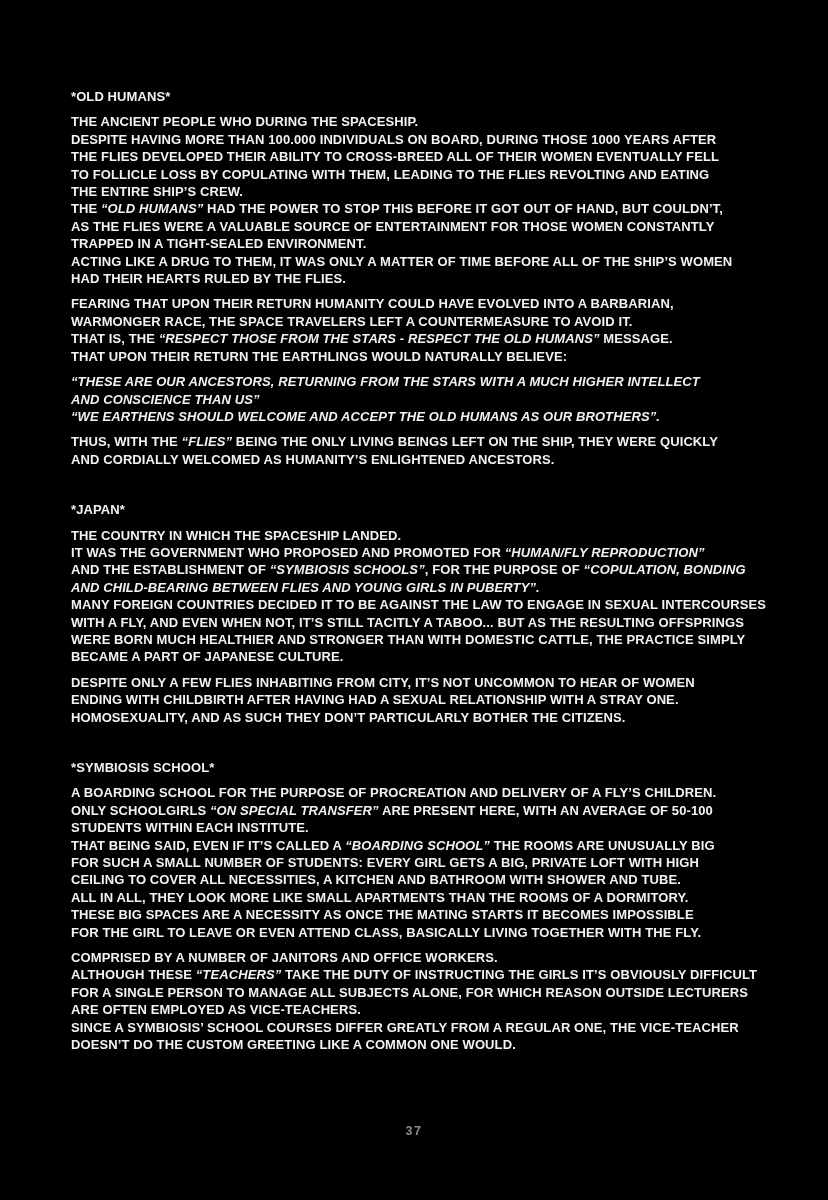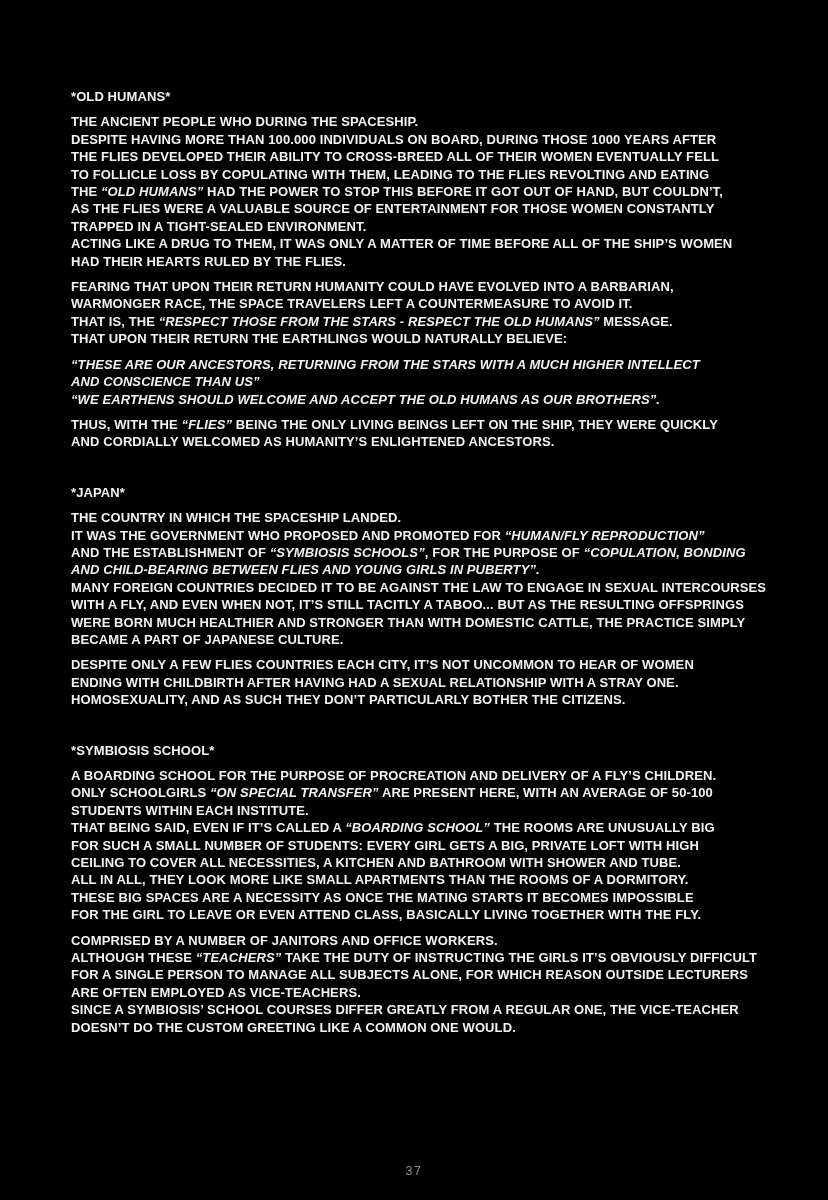--- a/index.html
+++ b/index.html
@@ -27,41 +27,42 @@
     letter-spacing: 0.1px;
   }
   .section + .section { margin-top: 33px; }
   .para { margin-top: 8px; }
   .line { white-space: nowrap; }
   .heading { margin: 0; }
   .it { font-style: italic; }
   .page-number {
     position: absolute;
     left: 0;
-    top: 1164px;
+    top: 1124px;
     width: 100%;
     text-align: center;
     color: #8c8c8c;
     font-size: 12.5px;
-    font-weight: 400;
+    font-weight: 700;
     letter-spacing: 1.5px;
   }
 </style>
 </head>
 <body>
 
 <div class="page" style="background: rgb(0, 0, 0);">
   <div class="content" id="text-content" style="color: rgb(242, 242, 242);">
       <div class="section">
         <div class="line heading">*OLD HUMANS*</div>
         <div class="para">
           <div class="line"><span>THE ANCIENT PEOPLE WHO DURING THE SPACESHIP.</span></div>
           <div class="line"><span>DESPITE HAVING MORE THAN 100.000 INDIVIDUALS ON BOARD, DURING THOSE 1000 YEARS AFTER</span></div>
           <div class="line"><span>THE FLIES DEVELOPED THEIR ABILITY TO CROSS-BREED ALL OF THEIR WOMEN EVENTUALLY FELL</span></div>
           <div class="line"><span>TO FOLLICLE LOSS BY COPULATING WITH THEM, LEADING TO THE FLIES REVOLTING AND EATING</span></div>
+          <div class="line"><span>THE ENTIRE SHIP’S CREW.</span></div>
           <div class="line"><span>THE </span><span class="it">“OLD HUMANS”</span><span> HAD THE POWER TO STOP THIS BEFORE IT GOT OUT OF HAND, BUT COULDN’T,</span></div>
           <div class="line"><span>AS THE FLIES WERE A VALUABLE SOURCE OF ENTERTAINMENT FOR THOSE WOMEN CONSTANTLY</span></div>
           <div class="line"><span>TRAPPED IN A TIGHT-SEALED ENVIRONMENT.</span></div>
           <div class="line"><span>ACTING LIKE A DRUG TO THEM, IT WAS ONLY A MATTER OF TIME BEFORE ALL OF THE SHIP’S WOMEN</span></div>
           <div class="line"><span>HAD THEIR HEARTS RULED BY THE FLIES.</span></div>
         </div>
         <div class="para">
           <div class="line"><span>FEARING THAT UPON THEIR RETURN HUMANITY COULD HAVE EVOLVED INTO A BARBARIAN,</span></div>
           <div class="line"><span>WARMONGER RACE, THE SPACE TRAVELERS LEFT A COUNTERMEASURE TO AVOID IT.</span></div>
           <div class="line"><span>THAT IS, THE </span><span class="it">“RESPECT THOSE FROM THE STARS - RESPECT THE OLD HUMANS”</span><span> MESSAGE.</span></div>
@@ -83,21 +84,21 @@
           <div class="line"><span>THE COUNTRY IN WHICH THE SPACESHIP LANDED.</span></div>
           <div class="line"><span>IT WAS THE GOVERNMENT WHO PROPOSED AND PROMOTED FOR </span><span class="it">“HUMAN/FLY REPRODUCTION”</span></div>
           <div class="line"><span>AND THE ESTABLISHMENT OF </span><span class="it">“SYMBIOSIS SCHOOLS”</span><span>, FOR THE PURPOSE OF </span><span class="it">“COPULATION, BONDING</span></div>
           <div class="line"><span class="it">AND CHILD-BEARING BETWEEN FLIES AND YOUNG GIRLS IN PUBERTY”.</span></div>
           <div class="line"><span>MANY FOREIGN COUNTRIES DECIDED IT TO BE AGAINST THE LAW TO ENGAGE IN SEXUAL INTERCOURSES</span></div>
           <div class="line"><span>WITH A FLY, AND EVEN WHEN NOT, IT’S STILL TACITLY A TABOO... BUT AS THE RESULTING OFFSPRINGS</span></div>
           <div class="line"><span>WERE BORN MUCH HEALTHIER AND STRONGER THAN WITH DOMESTIC CATTLE, THE PRACTICE SIMPLY</span></div>
           <div class="line"><span>BECAME A PART OF JAPANESE CULTURE.</span></div>
         </div>
         <div class="para">
-          <div class="line"><span>DESPITE ONLY A FEW FLIES COUNTRIES EACH CITY, IT’S NOT UNCOMMON TO HEAR OF WOMEN</span></div>
+          <div class="line"><span>DESPITE ONLY A FEW FLIES INHABITING FROM CITY, IT’S NOT UNCOMMON TO HEAR OF WOMEN</span></div>
           <div class="line"><span>ENDING WITH CHILDBIRTH AFTER HAVING HAD A SEXUAL RELATIONSHIP WITH A STRAY ONE.</span></div>
           <div class="line"><span>HOMOSEXUALITY, AND AS SUCH THEY DON’T PARTICULARLY BOTHER THE CITIZENS.</span></div>
         </div>
       </div>
       <div class="section">
         <div class="line heading">*SYMBIOSIS SCHOOL*</div>
         <div class="para">
           <div class="line"><span>A BOARDING SCHOOL FOR THE PURPOSE OF PROCREATION AND DELIVERY OF A FLY’S CHILDREN.</span></div>
           <div class="line"><span>ONLY SCHOOLGIRLS </span><span class="it">“ON SPECIAL TRANSFER”</span><span> ARE PRESENT HERE, WITH AN AVERAGE OF 50-100</span></div>
           <div class="line"><span>STUDENTS WITHIN EACH INSTITUTE.</span></div>

